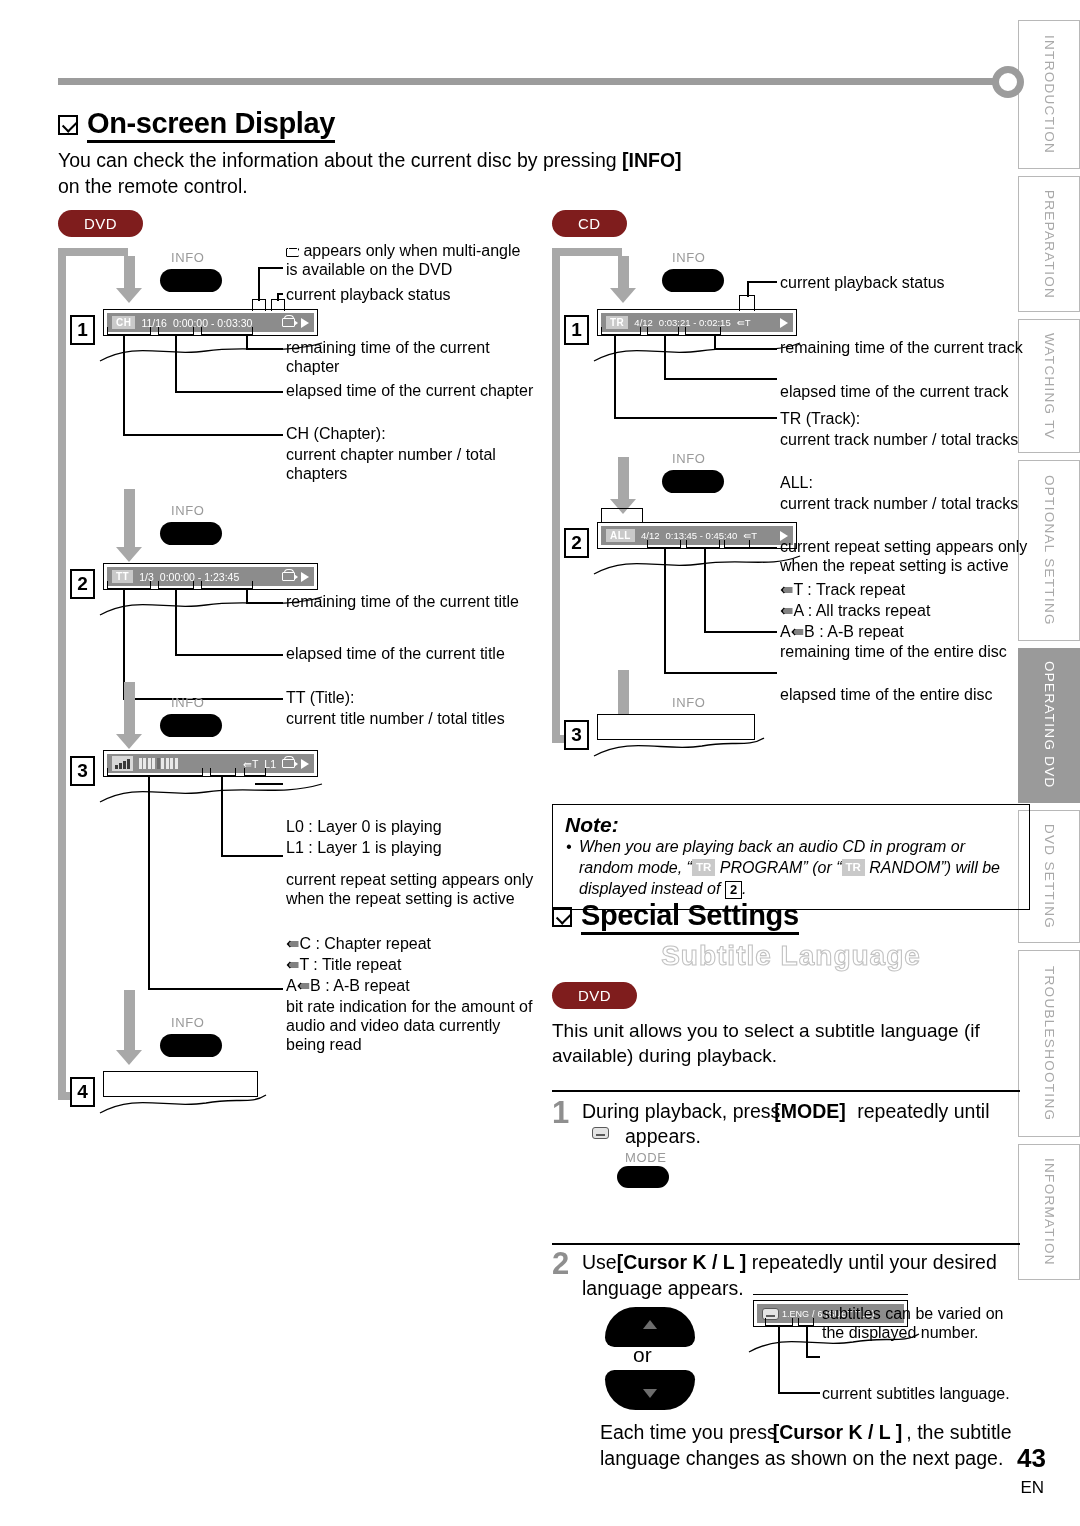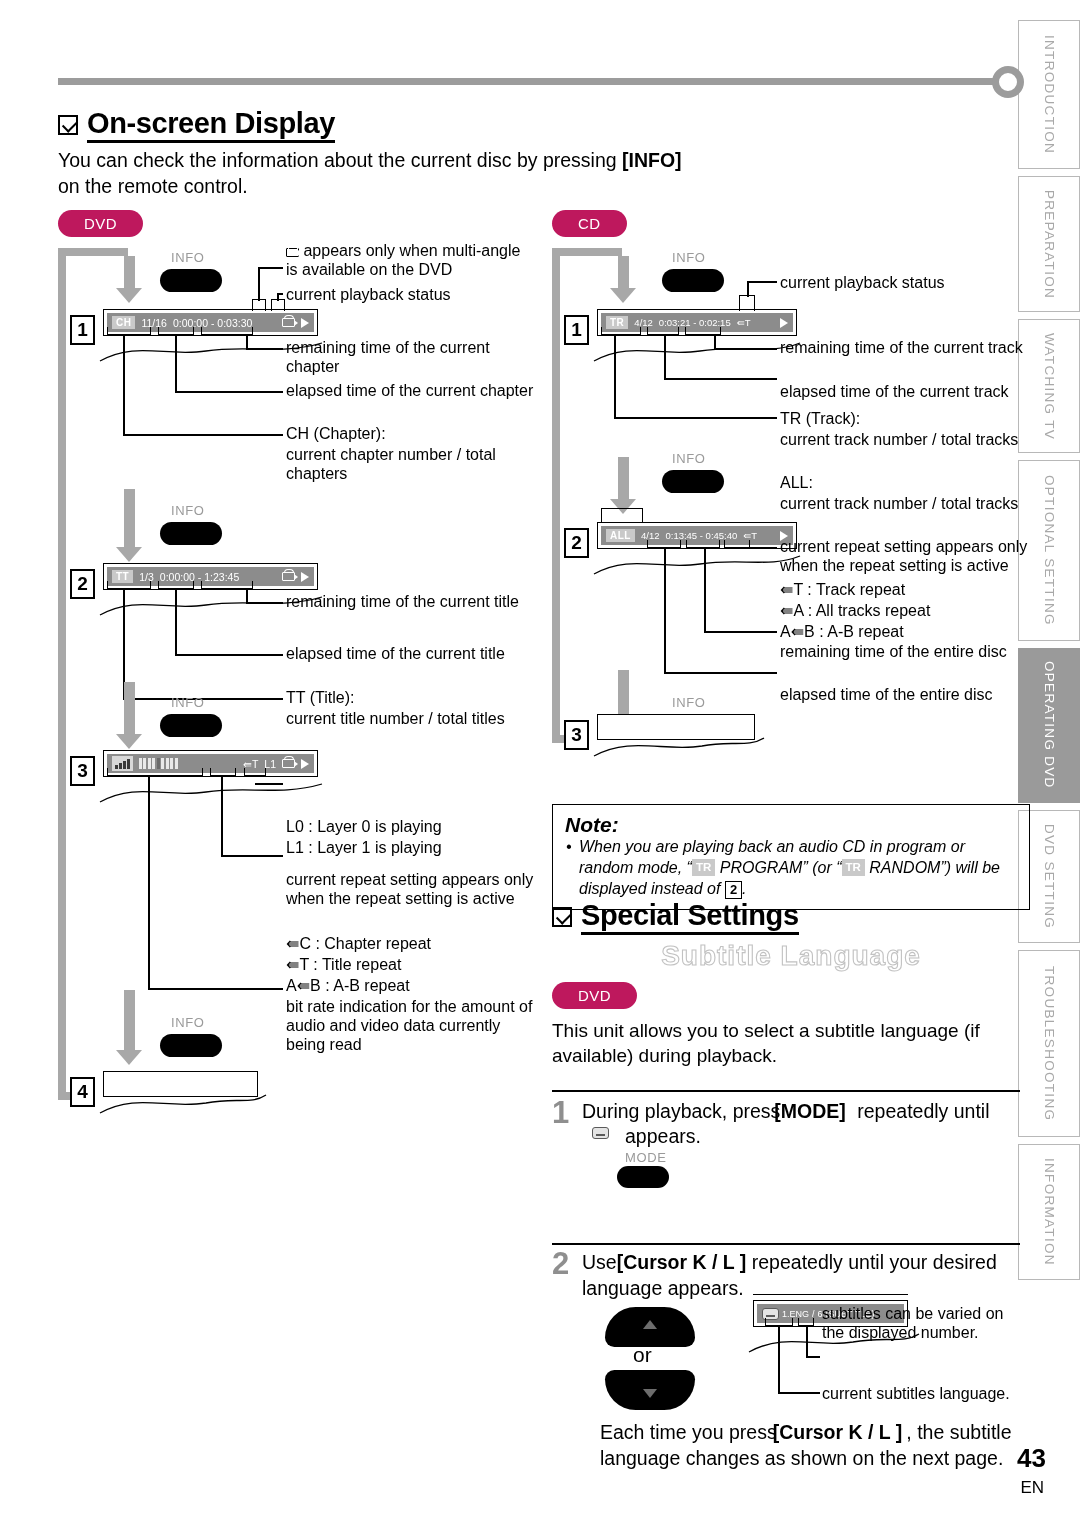--- a/index.html
+++ b/index.html
@@ -74,21 +74,21 @@
   #intro-head { position:absolute; left:58px; top:108px; width:600px; }
   #intro-para {
     position:absolute; left:58px; top:148px; width:575px;
     font-size:19.5px; line-height:1.33;
   }
   #intro-para .ov { position:relative; display:inline-block; width:0; white-space:nowrap; }
   #intro-para .ov b { font-weight:bold; }
 
   
   .pill {
-    display:inline-block; background:#be185d; color:#fff;
+    display:inline-block; background:#7f1d1d; color:#fff;
     border-radius:15px; padding:5px 26px; font-size:15px; letter-spacing:0.5px;
   }
 
   
   .flow { position:relative; }
   .loop-v { position:absolute; background:#a8a8a8; width:8px; }
   .loop-h { position:absolute; background:#a8a8a8; height:8px; }
   .arrow-down { position:absolute; width:26px; }
   .arrow-down .stem { width:11px; background:#a8a8a8; margin:0 auto; }
   .arrow-down .head {

